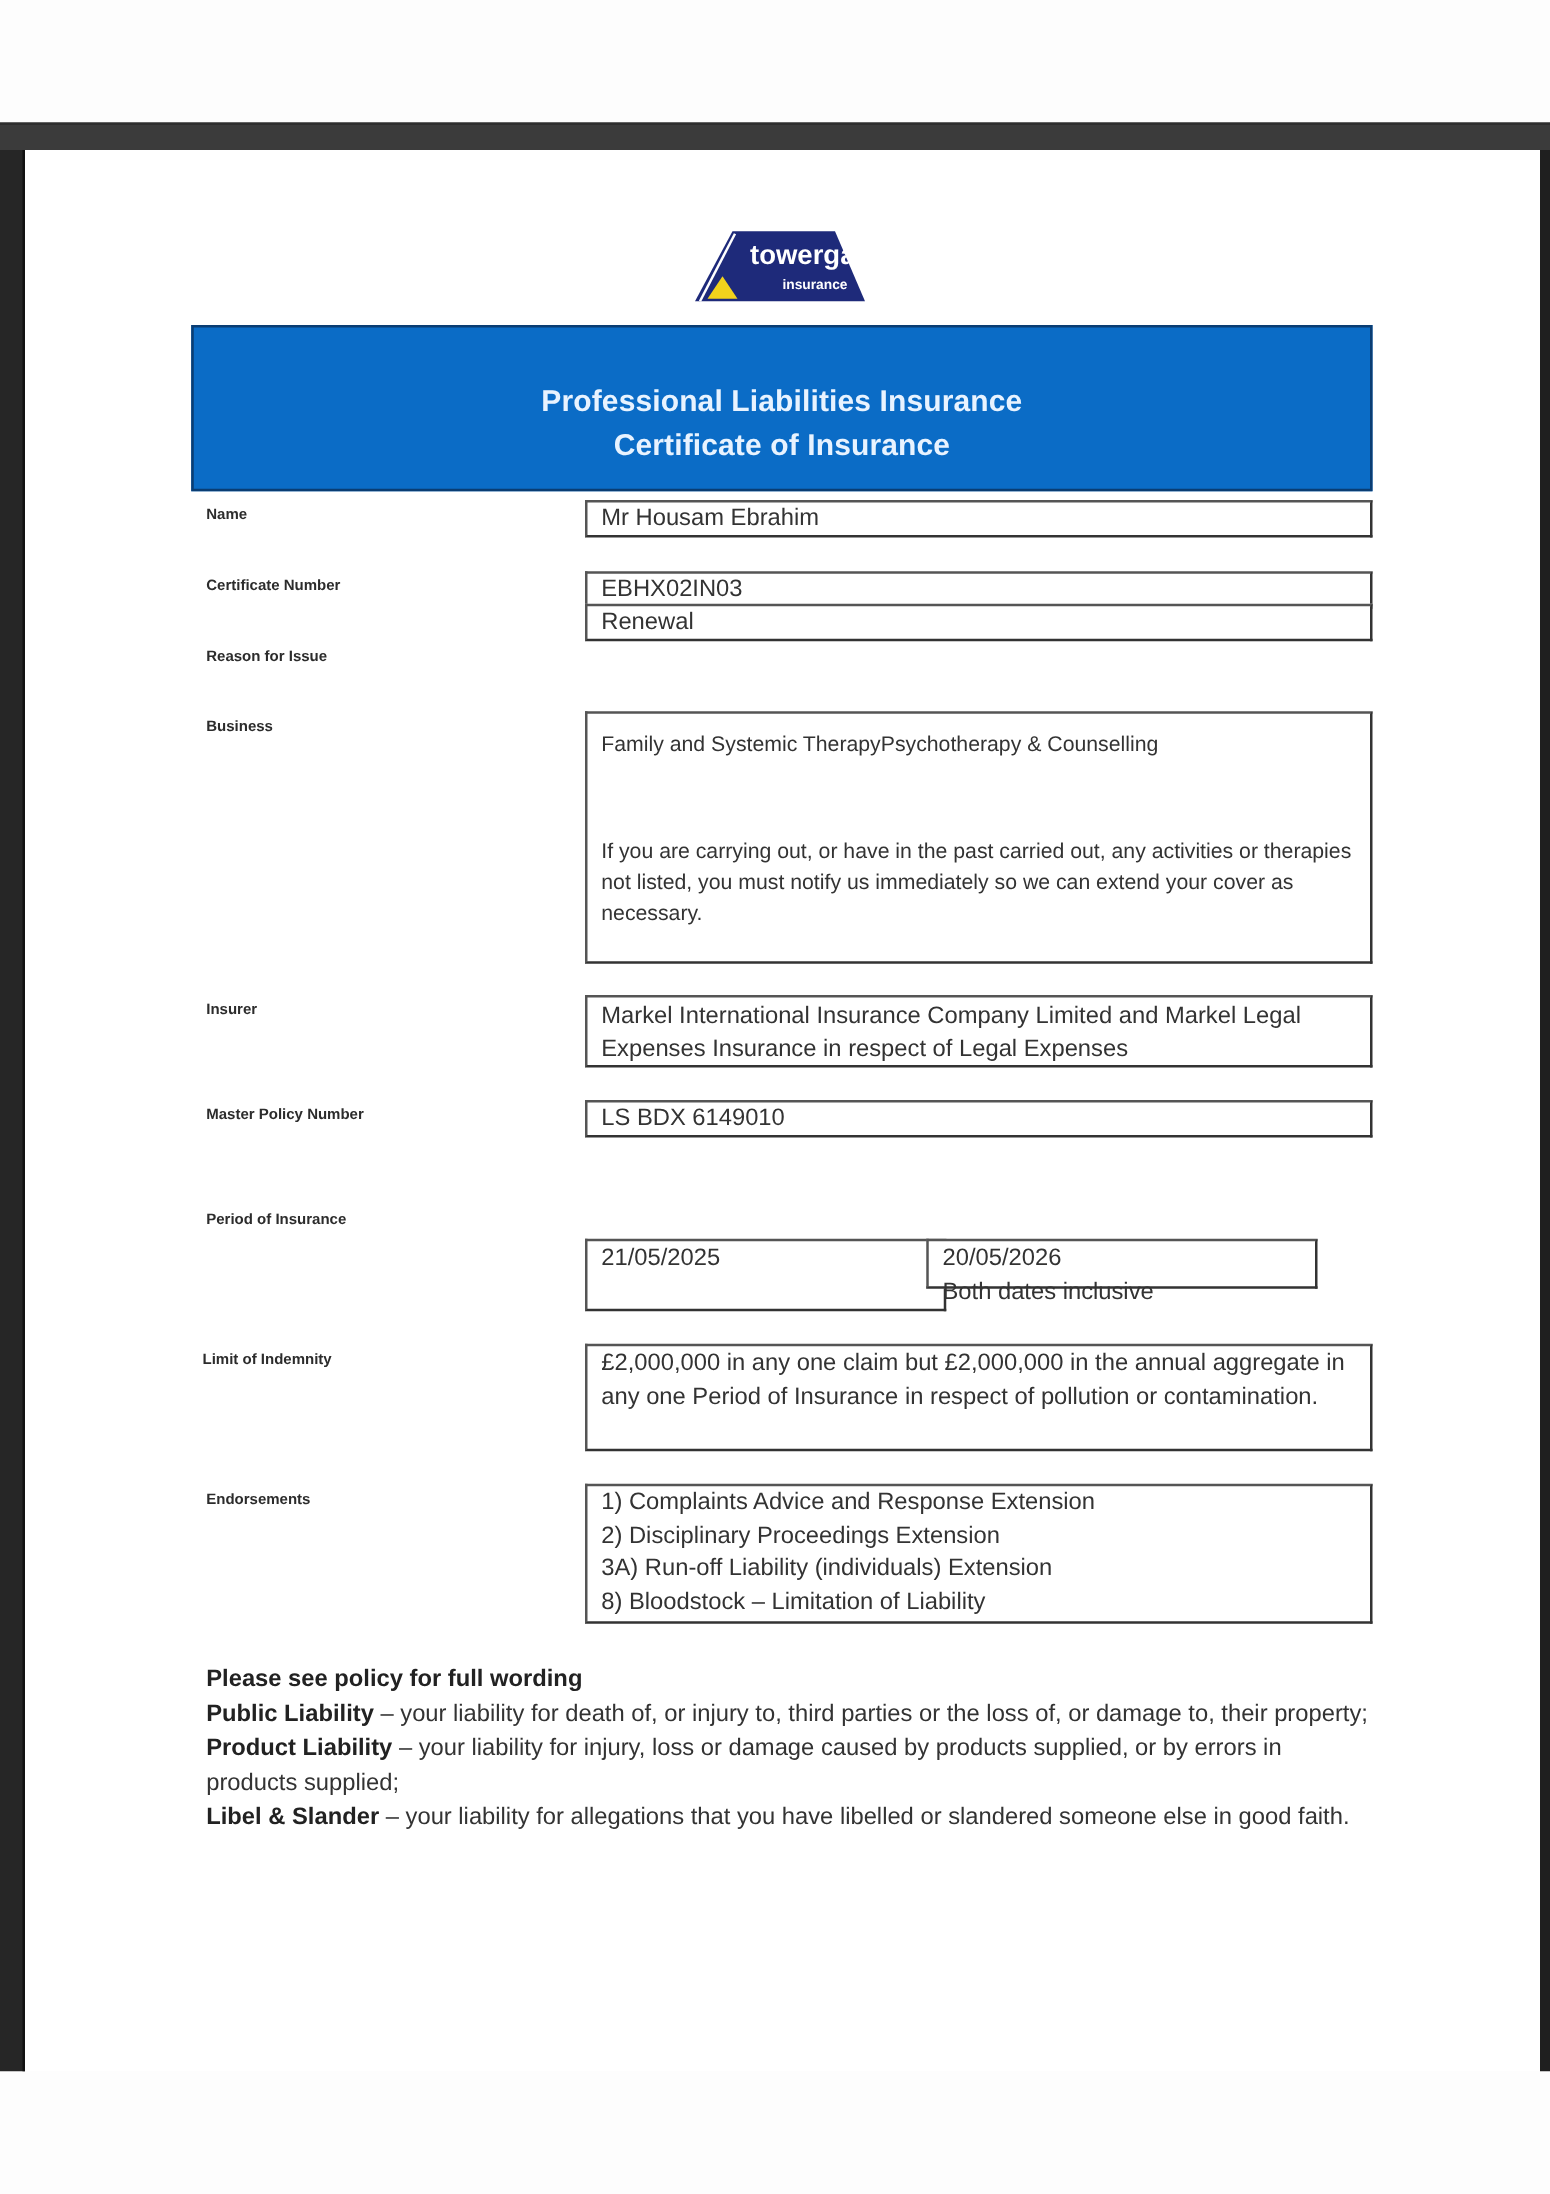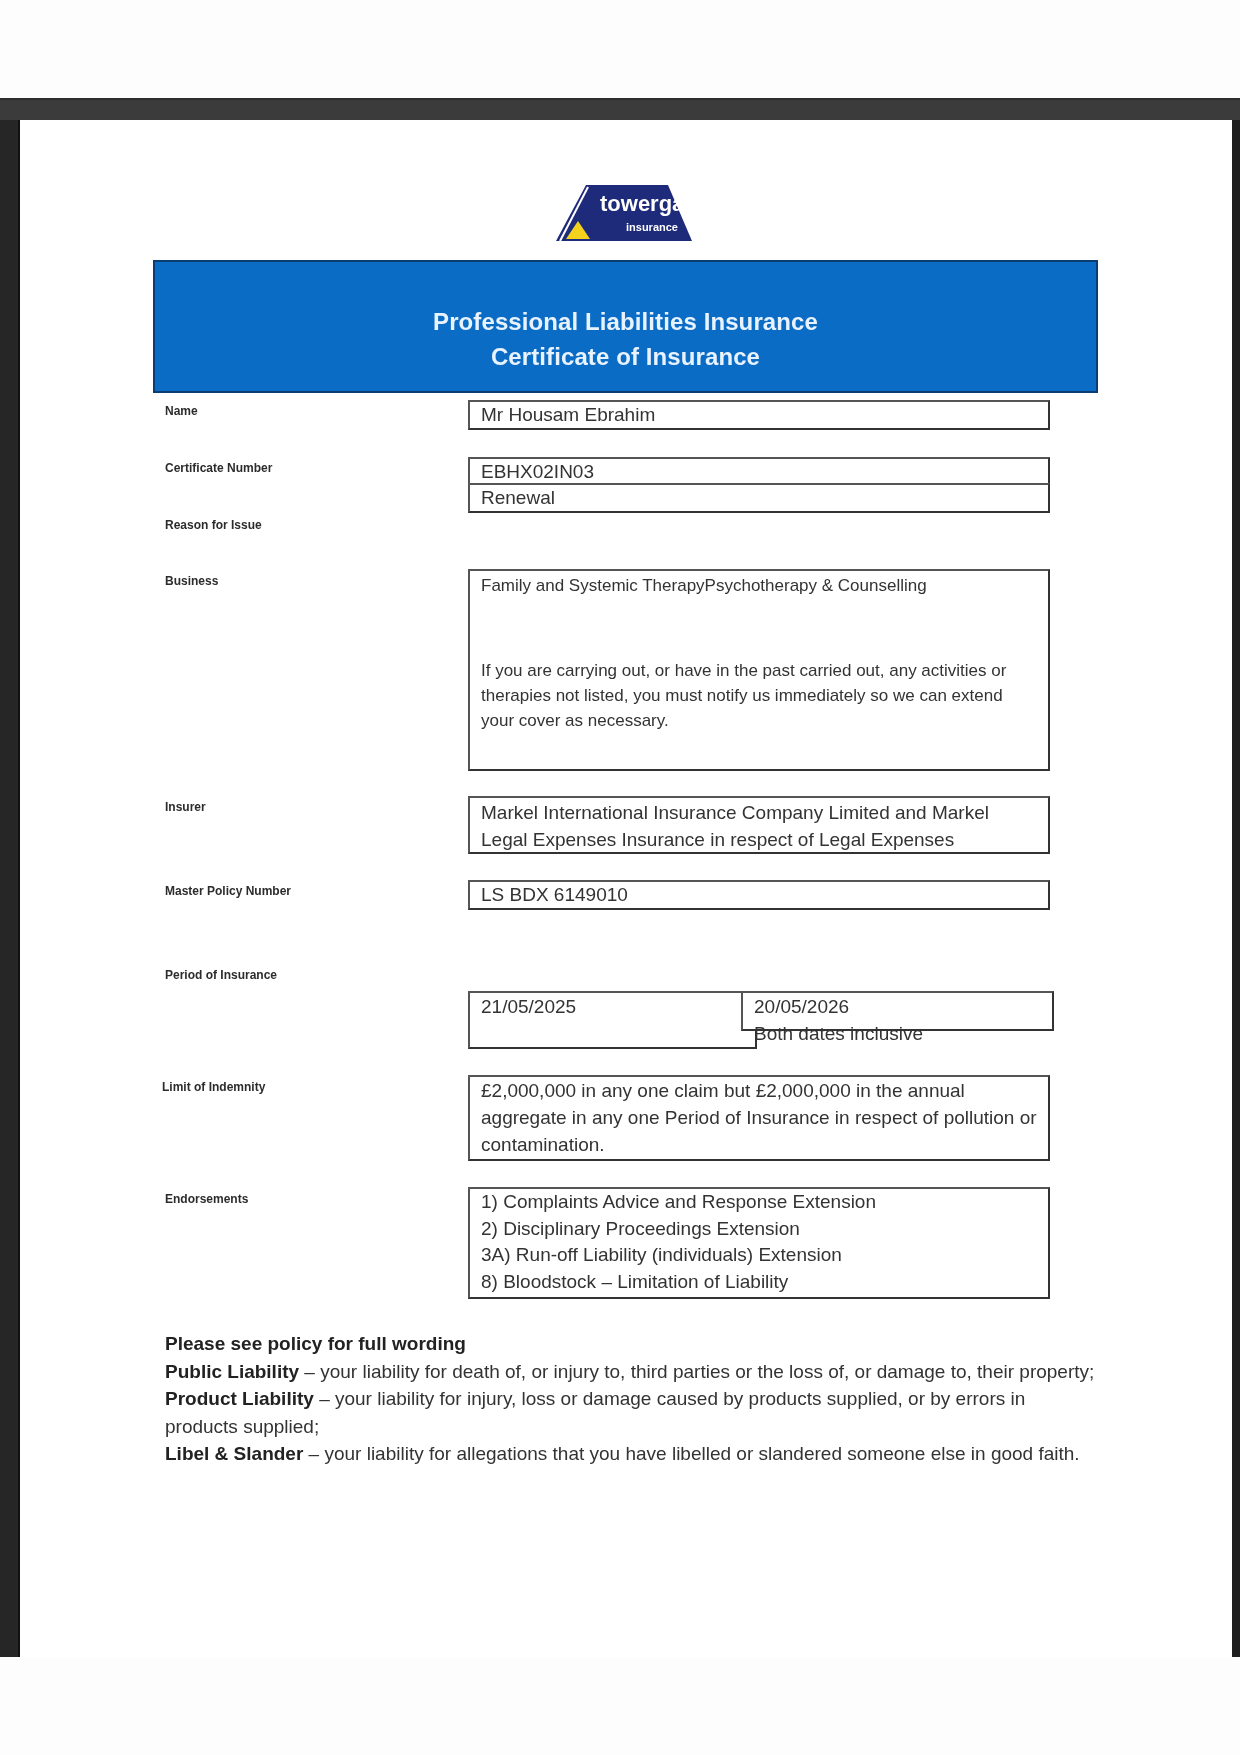--- a/index.html
+++ b/index.html
@@ -19,21 +19,21 @@
   .banner {
     position: absolute; left: 153px; top: 260px; width: 945px; height: 133px;
     background: #0b6cc6; border: 2px solid #0a3d73; box-sizing: border-box;
     color: #e8f3ff; text-align: center; font-weight: bold; font-size: 24px; line-height: 35px;
     padding-top: 42px;
   }
   .banner div { letter-spacing: 0.1px; }
 
   .label { position: absolute; left: 165px; font-weight: bold; font-size: 12px; color: #2c2c2c; }
   .box {
-    position: absolute; left: 468px; width: 582px; border: 2px solid #555; border-right-color:#333; border-bottom-color:#333;
+    position: absolute; left: 468px; width: 630px; border: 2px solid #555; border-right-color:#333; border-bottom-color:#333;
     box-sizing: border-box; background: #fff; font-size: 19px; color: #333; padding: 2px 11px; line-height: 27px;
   }
   .box.small { font-size: 17px; line-height: 25px; }
   .sub-label { position: absolute; font-weight: bold; font-size: 19px; color: #2c2c2c; margin-top: 44px; }
 
   .footer { position: absolute; left: 165px; top: 1330px; width: 930px; font-size: 19px; line-height: 27.5px; color: #333; }
   .footer b { color: #222; }
 </style>
 </head>
 <body>
@@ -59,21 +59,21 @@
 <div class="label" style="top:404px">Name</div>
 <div class="box" style="top:400px;height:30px;padding-top:0;line-height:26px">Mr Housam Ebrahim</div>
 
 <div class="label" style="top:461px">Certificate Number</div>
 <div class="box" style="top:457px;height:30px;padding-top:0;line-height:26px">EBHX02IN03</div>
 
 <div class="label" style="top:518px">Reason for Issue</div>
 <div class="box" style="top:483px;height:30px;padding-top:0;line-height:26px">Renewal</div>
 
 <div class="label" style="top:574px">Business</div>
-<div class="box small" style="top:569px;height:202px;padding-top:2px">
+<div class="box small" style="top:569px;height:202px;padding-top:12px">
   <div>Family and Systemic TherapyPsychotherapy &amp; Counselling</div>
   <div style="margin-top:60px">If you are carrying out, or have in the past carried out, any activities or therapies not listed, you must notify us immediately so we can extend your cover as necessary.</div>
 </div>
 
 <div class="label" style="top:800px">Insurer</div>
 <div class="box" style="top:796px;height:58px;padding-top:1px">Markel International Insurance Company Limited  and Markel Legal Expenses Insurance in respect of Legal Expenses</div>
 
 <div class="label" style="top:884px">Master Policy Number</div>
 <div class="box" style="top:880px;height:30px;padding-top:0;line-height:26px">LS BDX 6149010</div>
 

